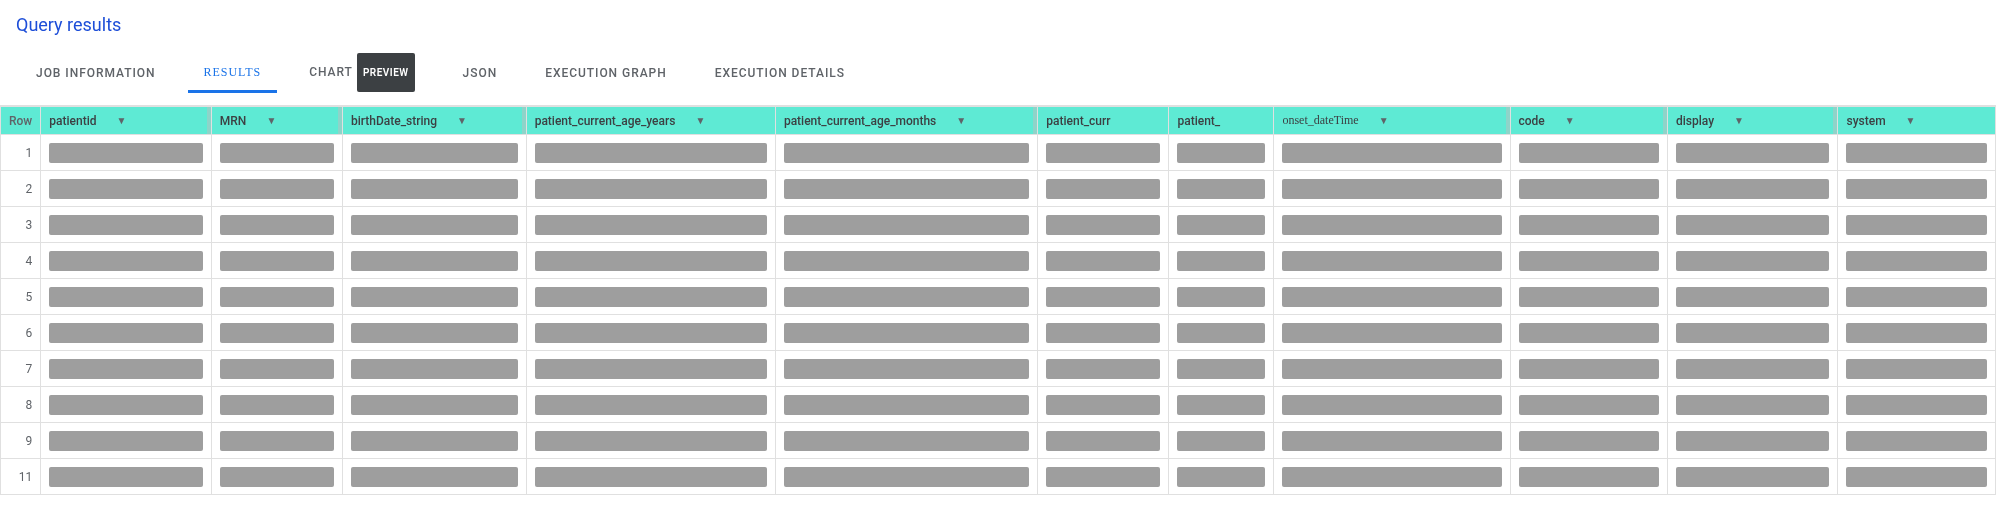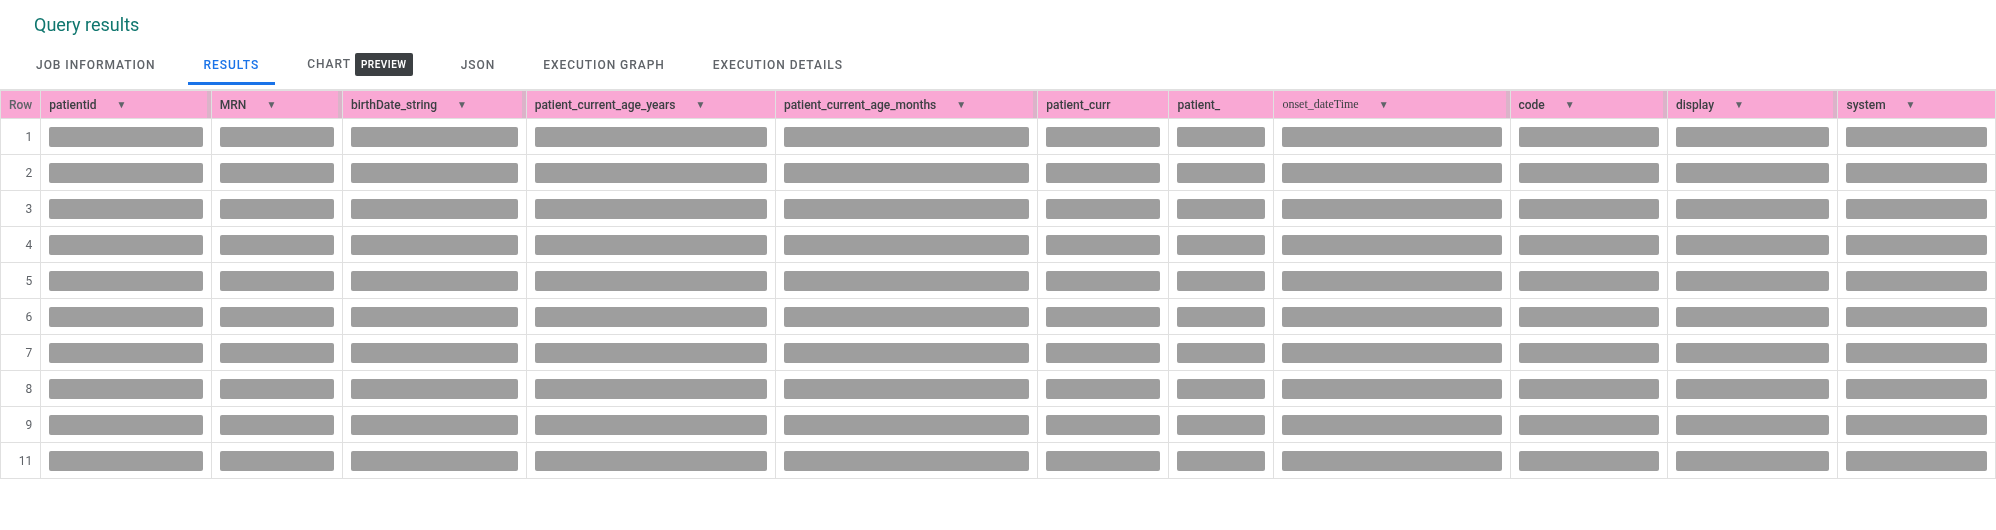--- a/index.html
+++ b/index.html
@@ -3,24 +3,24 @@
   <meta charset="utf-8">
   <style>
     * { box-sizing: border-box; margin: 0; padding: 0; }
     body {
       font-family: 'Roboto', Arial, sans-serif;
       font-size: 13px;
       background: #fff;
       color: #333;
     }
     .page-title {
-      padding: 14px 20px 8px 34px;
+      padding: 14px 20px 8px 16px;
       font-size: 18px;
       font-weight: 400;
-      color: #0f766e;
+      color: #1d4ed8;
     }
     .tabs-bar {
       display: flex;
       align-items: center;
       border-bottom: 1px solid #e0e0e0;
       padding: 0 20px;
       gap: 16px;
     }
     .tab-item {
       padding: 10px 16px;
@@ -29,28 +29,29 @@
       letter-spacing: 0.08em;
       color: #5f6368;
       cursor: pointer;
       border-bottom: 3px solid transparent;
       white-space: nowrap;
       text-transform: uppercase;
     }
     .tab-item.active {
       color: #1a73e8;
       border-bottom: 3px solid #1a73e8;
+      font-family: Liberation Serif, serif;
     }
     .tab-preview-badge {
       display: inline-block;
       background: #3c4043;
       color: #fff;
       font-size: 10px;
       font-weight: 600;
-      padding: 6px 6px;
+      padding: 14px 6px;
       border-radius: 2px;
       margin-left: 4px;
       letter-spacing: 0.05em;
       vertical-align: middle;
     }
     .table-container {
       overflow-x: auto;
       width: 100%;
     }
     table {
@@ -63,21 +64,21 @@
     }
     th {
       border: 1px solid #e0e0e0;
       padding: 6px 8px;
       font-size: 12px;
       font-weight: 500;
       color: #3c4043;
       text-align: left;
       white-space: nowrap;
       position: relative;
-      background: #f9a8d4;
+      background: #5eead4;
     }
     th .col-header {
       display: flex;
       align-items: center;
       gap: 20px;
     }
     th .dropdown-icon {
       font-size: 10px;
       color: #5f6368;
     }

